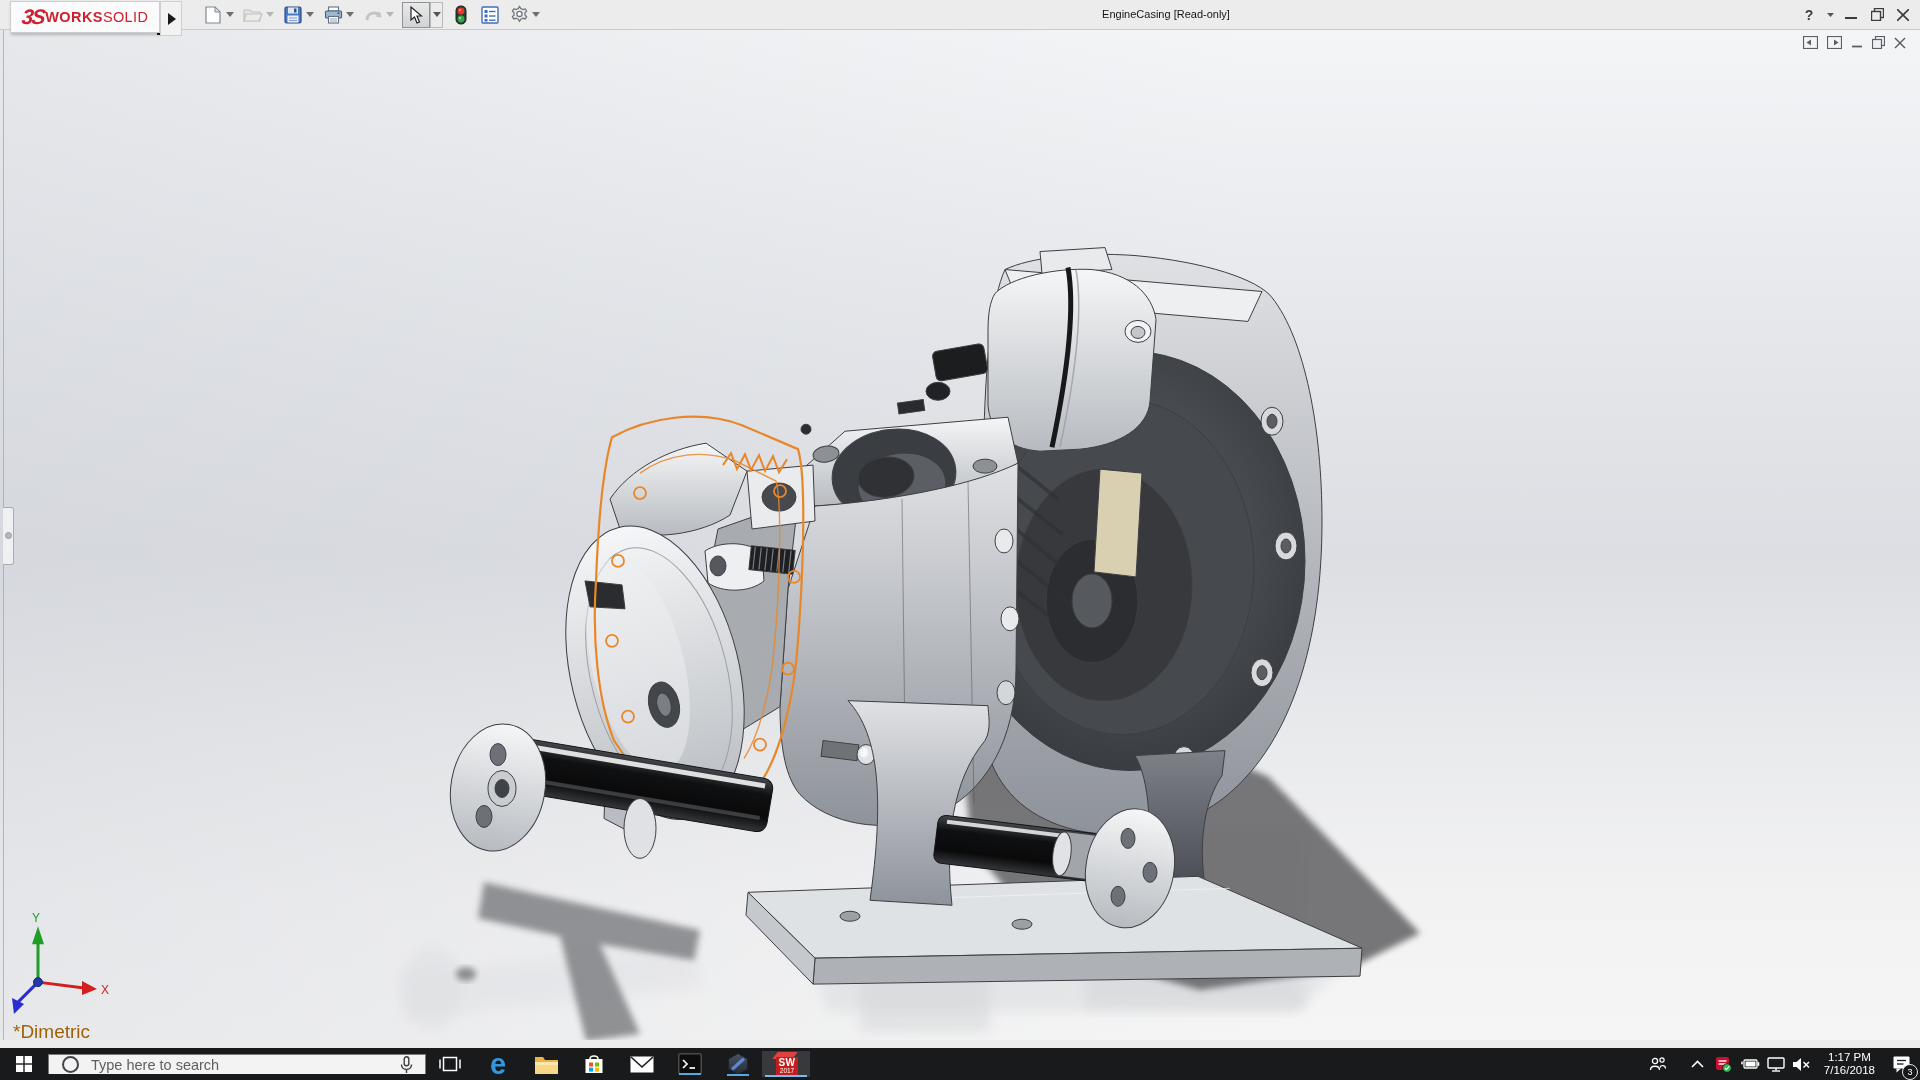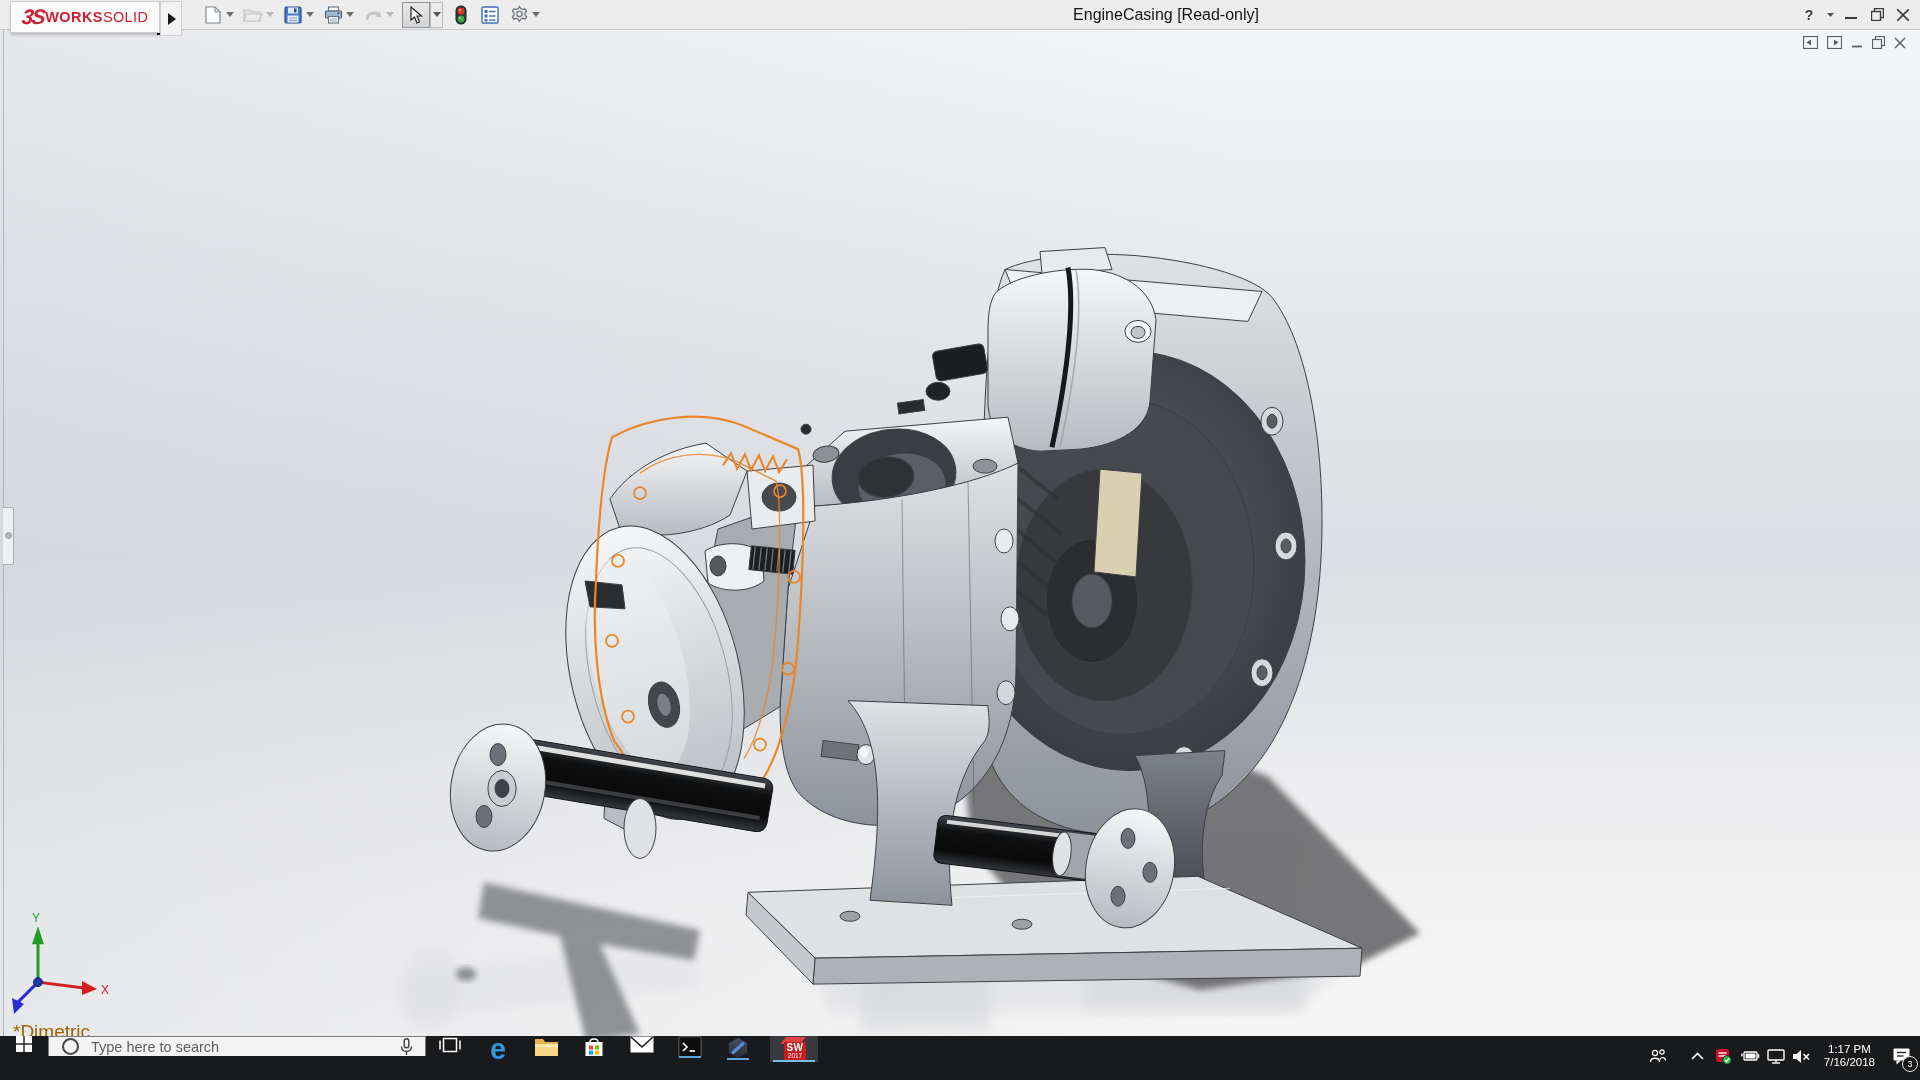--- a/index.html
+++ b/index.html
@@ -19,45 +19,45 @@
   .flyout-btn svg{display:block}
   .qat{position:absolute;left:202px;top:0;height:29px;display:flex;align-items:center;}
   .qat-item{display:flex;align-items:center;margin-right:7px;}
   .qat-icon{width:22px;height:22px;display:flex;align-items:center;justify-content:center;}
   .qat-caret{width:11px;height:20px;display:flex;align-items:center;justify-content:center;}
   .qat-item.disabled{opacity:.42;filter:grayscale(90%);}
   .qat-item.pressed .qat-icon{background:linear-gradient(#e9e9e9,#d2d3d5);border:1px solid #8f9296;
     width:26px;height:24px;}
   .qat-item.pressed .qat-caret{border:1px solid #b9babc;height:24px;background:#ececec;}
   .title-text{position:absolute;left:1166px;top:0;height:29px;line-height:29px;
-    transform:translateX(-50%);font-size:16px;color:#141414;white-space:nowrap;}
+    transform:translateX(-50%);font-size:11px;color:#141414;white-space:nowrap;}
   .win-btns{position:absolute;right:4px;top:0;height:29px;display:flex;align-items:center;}
   .win-btn{width:26px;height:29px;display:flex;align-items:center;justify-content:center;color:#3c3c3c;}
   .help-lbl{font-weight:700;font-size:14px;color:#3c3c3c;}
   
   .viewport{position:absolute;top:30px;left:0;right:0;bottom:40px;overflow:hidden;background:#eef0f3;}
   .model-svg{position:absolute;left:0;top:0;width:100%;height:100%;}
   .edge-line{position:absolute;left:3px;top:0;bottom:0;width:1px;background:#a9acb1;opacity:.85;}
   .panel-tab{position:absolute;left:3px;top:477px;width:10px;height:56px;background:#eef0f2;
     border:1px solid #a9acb1;border-left:none;border-radius:0 3px 3px 0;}
   .panel-tab .dot{position:absolute;left:2px;top:24px;width:5px;height:5px;border-radius:50%;
     background:#b4b7bb;border:1px solid #9b9ea3;}
   .menu-notch{position:absolute;left:157px;top:0;width:19px;height:5px;background:#141414;}
   .doc-controls{position:absolute;top:6px;right:14px;display:flex;gap:9px;align-items:center;}
   .doc-controls svg{display:block}
   .view-label{position:absolute;left:13px;bottom:-3px;font-size:19px;color:#a16207;}
   
-  .taskbar{position:absolute;left:0;right:0;bottom:0;height:44px;background:#191a1c;display:flex;
-    align-items:flex-start;z-index:40;}
+  .taskbar{position:absolute;left:0;right:0;bottom:0;height:32px;background:#191a1c;display:flex;
+    align-items:center;z-index:40;}
   .tb-btn{width:48px;display:flex;align-items:center;justify-content:center;position:relative;}
   .search-box{width:352px;background:#f3f3f3;border:1px solid #7a7a7a;border-bottom:none;
     display:flex;align-items:center;padding:0 12px;gap:11px;}
   .search-text{flex:1;font-size:14.5px;color:#5f5f5f;}
   .tb-app{width:48px;display:flex;align-items:center;justify-content:center;position:relative;}
-  .tb-app.active{background:#37393c;margin-left:8px;}
+  .tb-app.active{background:#37393c;}
   .run-ind{position:absolute;bottom:0;left:13px;right:13px;height:2px;background:#5aa7de;}
   .tb-app.active .run-ind{left:3px;right:3px;background:#76bdea;}
   .sw-cube{position:relative;width:26px;height:26px;}
   .sw-top{position:absolute;left:2px;top:1px;width:20px;height:7px;background:#e24141;
     transform:skewX(-38deg);}
   .sw-front{position:absolute;left:3px;top:6px;width:22px;height:18px;background:#c31d1d;
     display:flex;flex-direction:column;align-items:center;justify-content:center;line-height:1;}
   .sw-front .sw-lbl{color:#ffffff;font-weight:700;font-size:10px;letter-spacing:.5px;}
   .sw-front .sw-year{color:#ffffff;font-size:6.5px;}
   .tray{margin-left:auto;display:flex;align-items:center;}

